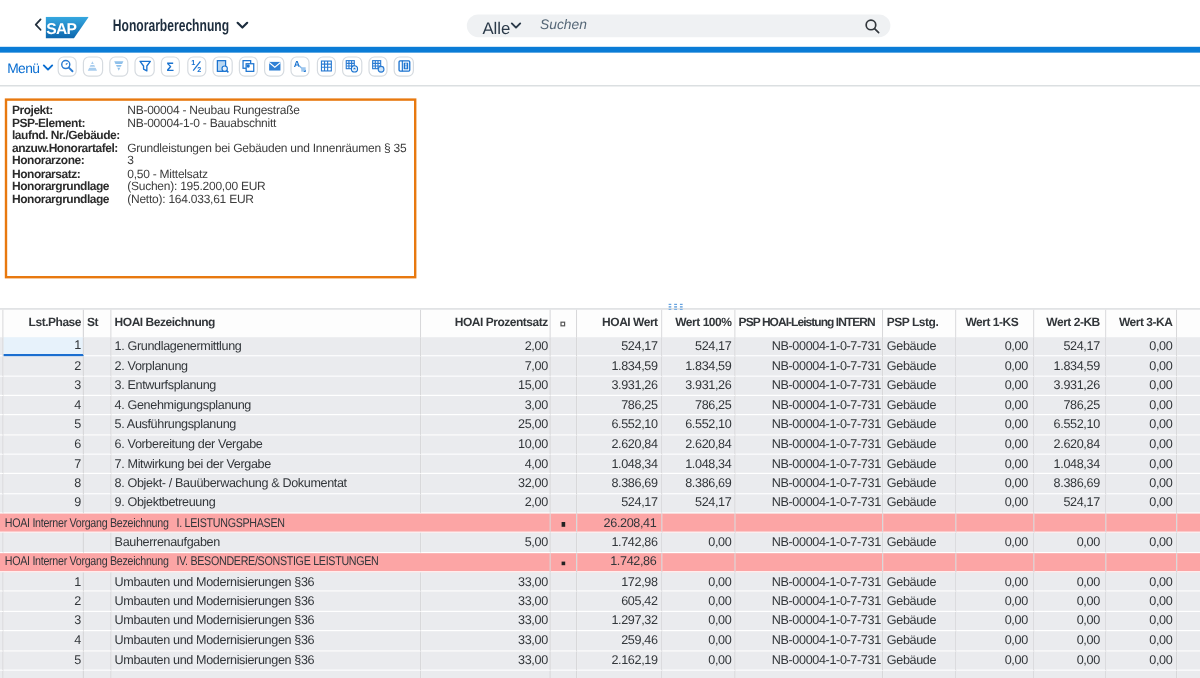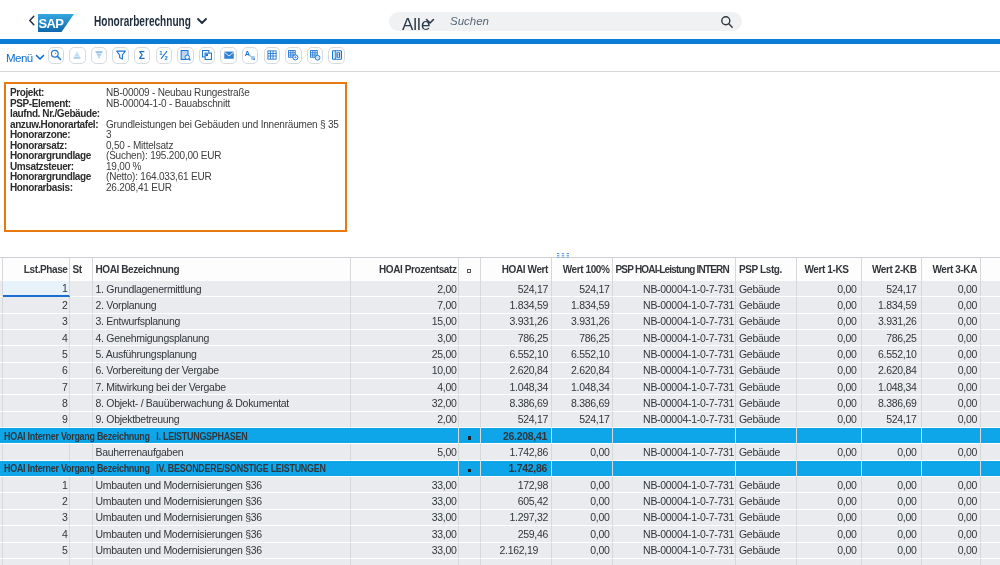--- a/index.html
+++ b/index.html
@@ -7,21 +7,21 @@
   font-family:"Liberation Sans", sans-serif; }
 #page { position:relative; width:1000px; height:565px; background:#fff; }
 
 
 #hdr { position:absolute; left:0; top:0; width:1000px; height:39px; background:#fff; }
 #back { position:absolute; left:28px; top:15px; }
 #saplogo { position:absolute; left:38px; top:14px; }
 #title { position:absolute; left:94px; top:13px; font-size:14px; font-weight:bold; color:#1d2d3e; transform:scaleX(0.72); transform-origin:0 50%; }
 #titlechev { position:absolute; left:196px; top:17px; }
 #searchpill { position:absolute; left:389px; top:12px; width:353px; height:19px; border-radius:10px; background:#eff1f3; }
-#alle { position:absolute; left:13px; top:2.5px; font-size:17px; color:#2b3a49; }
+#alle { position:absolute; left:13px; top:2.5px; font-size:14px; color:#2b3a49; }
 #allechev { position:absolute; left:36px; top:6px; }
 #suchen { position:absolute; left:61px; top:3px; font-size:11.5px; font-style:italic; color:#556777; }
 #mag { position:absolute; right:8px; top:2.5px; }
 
 
 #bluebar { position:absolute; left:0; top:39px; width:1000px; height:5px; background:#0a7cd6; }
 
 
 #tbar { position:absolute; left:0; top:44px; width:1000px; height:28px; background:#fff; border-bottom:1px solid #d3d7da; }
 #menu { position:absolute; left:6px; top:7.5px; font-size:11.5px; letter-spacing:-0.5px; color:#0a6ed1; }
@@ -37,21 +37,21 @@
 
 #splitline { position:absolute; left:0; top:257px; width:1000px; height:1px; background:#cdd1d5; }
 #grip { position:absolute; left:557px; top:252.5px; width:12px; height:6px; }
 
 
 #tblwrap { position:absolute; left:0; top:258px; width:1000px; height:307px; overflow:hidden; }
 table { border-collapse:separate; border-spacing:0; table-layout:fixed; width:1000px; }
 td,th { box-sizing:border-box; overflow:hidden; white-space:nowrap; font-size:10.5px; letter-spacing:-0.3px; color:#32363a; border-right:1px solid #d8d8da; }
 th { height:23px; background:#fdfdfd; font-weight:bold; vertical-align:middle; font-size:10px; letter-spacing:-0.4px; }
 td { height:16.35px; background:#eaebee; border-bottom:1px solid #fff; vertical-align:middle; }
-tr.yel td { background:#0ea5e9; font-weight:bold; }
+tr.yel td { background:#fca5a5; font-weight:normal; }
 .num { text-align:right; padding-right:4px; }
 .txt { text-align:left; padding-left:3px; }
 td.sel { background:#e7f2fb; border-bottom:2px solid #1b6ed0; }
 .c0 { border-right:1px solid #d8d8da; }
 th.c0 { background:#fdfdfd; }
 </style>
 </head>
 <body>
 <div id="page">
 
@@ -202,21 +202,21 @@
           <rect x="6.3" y="3.8" width="4.4" height="6.4" fill="#1a73d0"></rect>
           <circle cx="8.5" cy="5.2" r="0.8" fill="#fff"></circle>
           <rect x="7.9" y="6.3" width="1.2" height="3" fill="#fff"></rect>
         </svg>
       </div>
   </div>
 
   <div id="infobox">
     <div class="il">
         <b>Projekt:</b>
-        <span>NB-00009 - Neubau Rungestraße</span>
+        <span>NB-00004 - Neubau Rungestraße</span>
       </div>
     <div class="il">
         <b>PSP-Element:</b>
         <span>NB-00004-1-0 - Bauabschnitt</span>
       </div>
     <div class="il">
         <b>laufnd. Nr./Gebäude:</b>
         <span></span>
       </div>
     <div class="il">
@@ -229,30 +229,22 @@
       </div>
     <div class="il">
         <b>Honorarsatz:</b>
         <span>0,50 - Mittelsatz</span>
       </div>
     <div class="il">
         <b>Honorargrundlage</b>
         <span>(Suchen): 195.200,00 EUR</span>
       </div>
     <div class="il">
-        <b>Umsatzsteuer:</b>
-        <span>19,00 %</span>
-      </div>
-    <div class="il">
         <b>Honorargrundlage</b>
         <span>(Netto): 164.033,61 EUR</span>
-      </div>
-    <div class="il">
-        <b>Honorarbasis:</b>
-        <span>26.208,41 EUR</span>
       </div>
   </div>
 
   <div id="splitline"></div>
   <svg id="grip" width="12" height="6" viewBox="0 0 12 6">
       <g fill="#5a9bdc">
         <rect x="0" y="0" width="2.4" height="1.1"></rect>
         <rect x="4.8" y="0" width="2.4" height="1.1"></rect>
         <rect x="9.6" y="0" width="2.4" height="1.1"></rect>
         <rect x="0" y="2.2" width="2.4" height="1.1"></rect>
@@ -547,21 +539,21 @@
             <td class="num" style="padding-right:3px">0,00</td>
             <td style="border-right:none"></td>
           </tr>
     <tr>
             <td class="c0"></td>
             <td class="num" style="padding-right:1px">5</td>
             <td></td>
             <td class="txt">Umbauten und Modernisierungen §36</td>
             <td class="num" style="padding-right:1px">33,00</td>
             <td></td>
-            <td class="num" style="padding-right:13px">2.162,19</td>
+            <td class="num" style="padding-right:3px">2.162,19</td>
             <td class="num" style="padding-right:2px">0,00</td>
             <td class="num" style="padding-right:1px">NB-00004-1-0-7-731</td>
             <td class="txt">Gebäude</td>
             <td class="num" style="padding-right:4px">0,00</td>
             <td class="num" style="padding-right:4px">0,00</td>
             <td class="num" style="padding-right:3px">0,00</td>
             <td style="border-right:none"></td>
           </tr>
     <tr>
             <td class="c0"></td>

